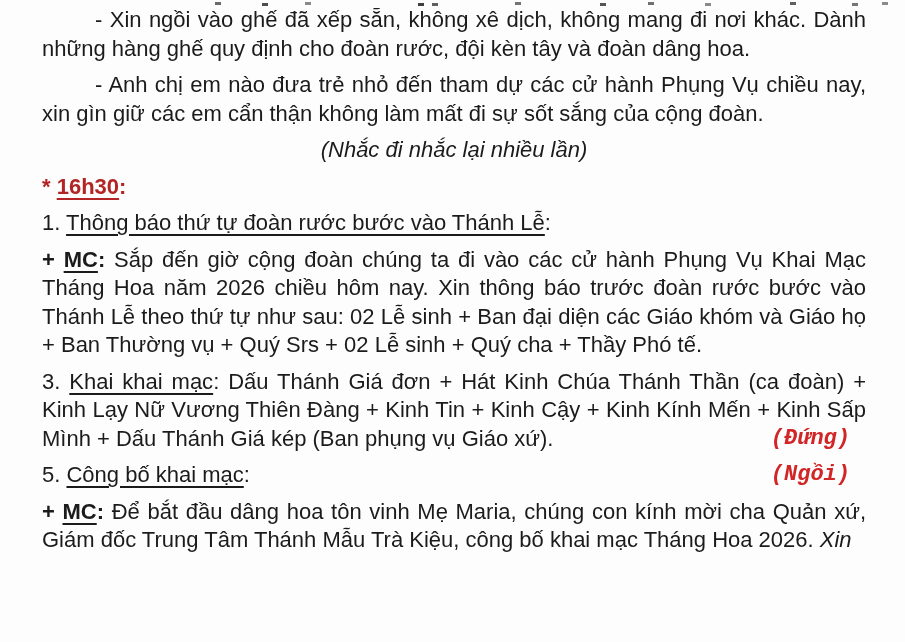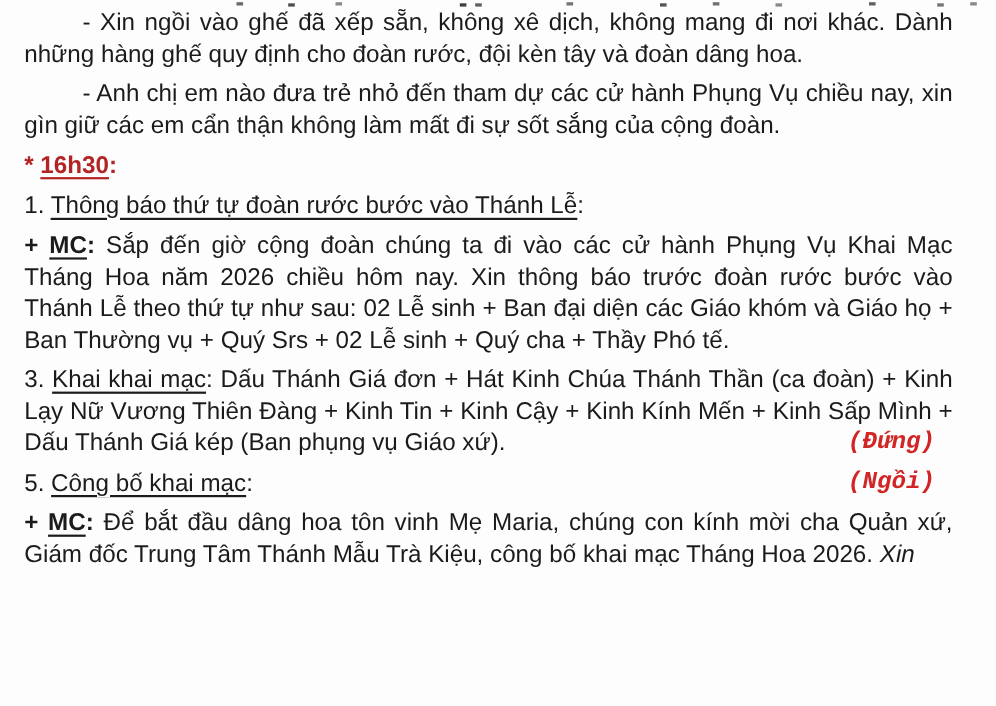--- a/index.html
+++ b/index.html
@@ -6,21 +6,21 @@
     --bg:#fdfdfd;
     --ink:#1b1b1b;
     --red-heading:#b32424;
     --red-posture:#d22626;
   }
   html,body{margin:0;padding:0;background:#fff;}
   .page{
     position:relative;
     width:905px;height:642px;
     box-sizing:border-box;
-    padding:6px 39px 0 22px;
+    padding:6px 39px 0 42px;
     background:var(--bg);
     overflow:hidden;
     color:var(--ink);
     font-family:"Liberation Sans", sans-serif;
     font-size:22px;
     line-height:28.5px;
   }
   .para{margin:0 0 8px 0;}
   .justify{text-align:justify;}
   .indent{text-indent:53px;}
@@ -52,20 +52,21 @@
 <body>
 
 <div class="page">
 
   <div class="frags"></div>
 
   <p class="para justify indent"><span>- Xin ngồi vào ghế đã xếp sẵn, không xê dịch, không mang đi nơi khác. Dành những hàng ghế quy định cho đoàn rước, đội kèn tây và đoàn dâng hoa.</span></p>
 
   <p class="para justify indent"><span>- Anh chị em nào đưa trẻ nhỏ đến tham dự các cử hành Phụng Vụ chiều nay, xin gìn giữ các em cẩn thận không làm mất đi sự sốt sắng của cộng đoàn.</span></p>
 
+  <p class="para center i"><span>(Nhắc đi nhắc lại nhiều lần)</span></p>
 
   <p class="para"><span class="red-head">* </span><span class="red-head u">16h30</span><span class="red-head">:</span></p>
 
   <p class="para justify"><span>1. </span><span class="u">Thông báo thứ tự đoàn rước bước vào Thánh Lễ</span><span>:</span></p>
 
   <p class="para justify"><span class="b">+ </span><span class="b u">MC</span><span class="b">: </span><span>Sắp đến giờ cộng đoàn chúng ta đi vào các cử hành Phụng Vụ Khai Mạc Tháng Hoa năm 2026 chiều hôm nay. Xin thông báo trước đoàn rước bước vào Thánh Lễ theo thứ tự như sau: 02 Lễ sinh + Ban đại diện các Giáo khóm và Giáo họ + Ban Thường vụ + Quý Srs + 02 Lễ sinh + Quý cha + Thầy Phó tế.</span></p>
 
 
   <p class="para justify rel"><span>3. </span><span class="u">Khai khai mạc</span><span>: Dấu Thánh Giá đơn + Hát Kinh Chúa Thánh Thần (ca đoàn) + Kinh Lạy Nữ Vương Thiên Đàng + Kinh Tin + Kinh Cậy + Kinh Kính Mến + Kinh Sấp Mình + Dấu Thánh Giá kép (Ban phụng vụ Giáo xứ).</span><span class="posture">(Đứng)</span></p>
 

